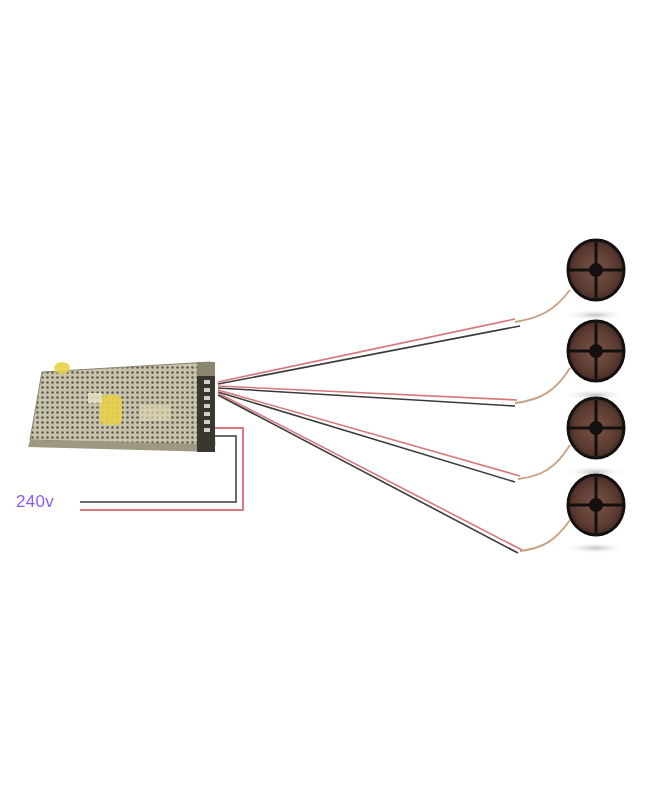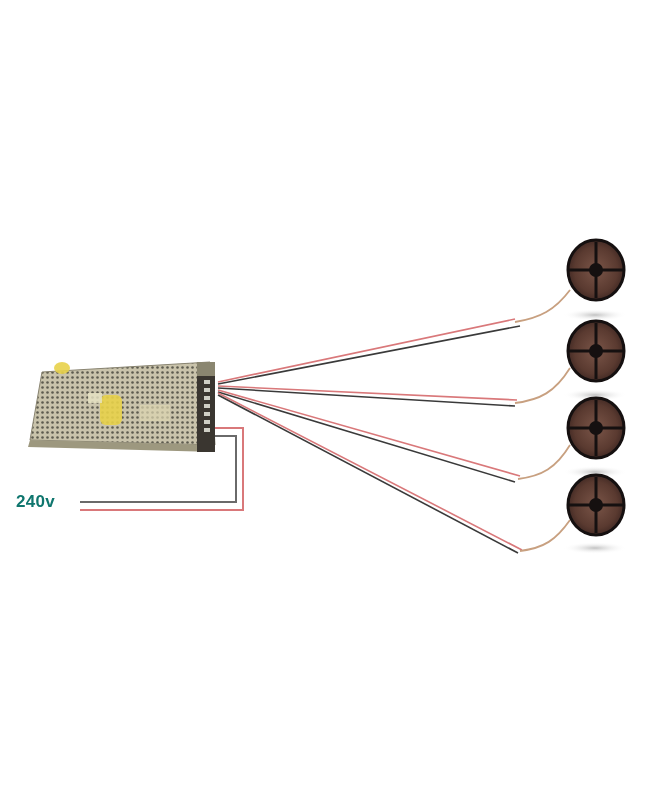--- a/index.html
+++ b/index.html
@@ -1,20 +1,20 @@
 <!DOCTYPE html>
 <html><head>
   <meta charset="utf-8">
   <style>
     html, body { margin: 0; padding: 0; background: #ffffff; }
     body { width: 650px; height: 800px; position: relative; overflow: hidden; font-family: "Liberation Sans", sans-serif; }
     #diagram { position: absolute; left: 0; top: 0; width: 650px; height: 800px; }
     .label-240v {
       position: absolute; left: 16px; top: 492px;
-      font-family: "Liberation Sans", sans-serif; font-weight: bold; font-size: 17px; color: #0f766e;
+      font-family: "Liberation Sans", sans-serif; font-weight: normal; font-size: 17px; color: #8b5cf6;
       letter-spacing: 0.3px;
     }
   </style>
 </head>
 <body>
 
 <svg id="diagram" viewBox="0 0 650 800" xmlns="http://www.w3.org/2000/svg">
   <defs>
     <pattern id="mesh" width="5" height="5" patternUnits="userSpaceOnUse">
       <rect width="5" height="5" fill="#c9c3ab"></rect>

